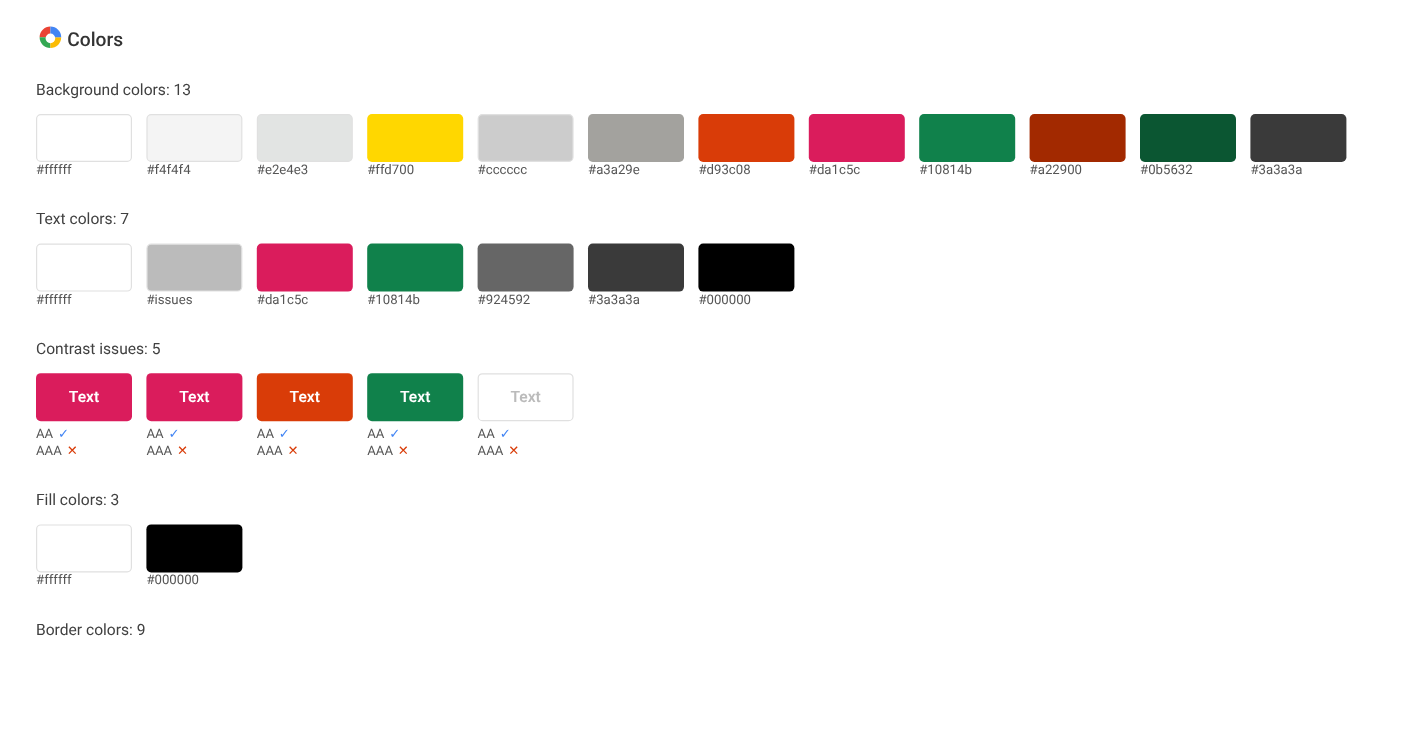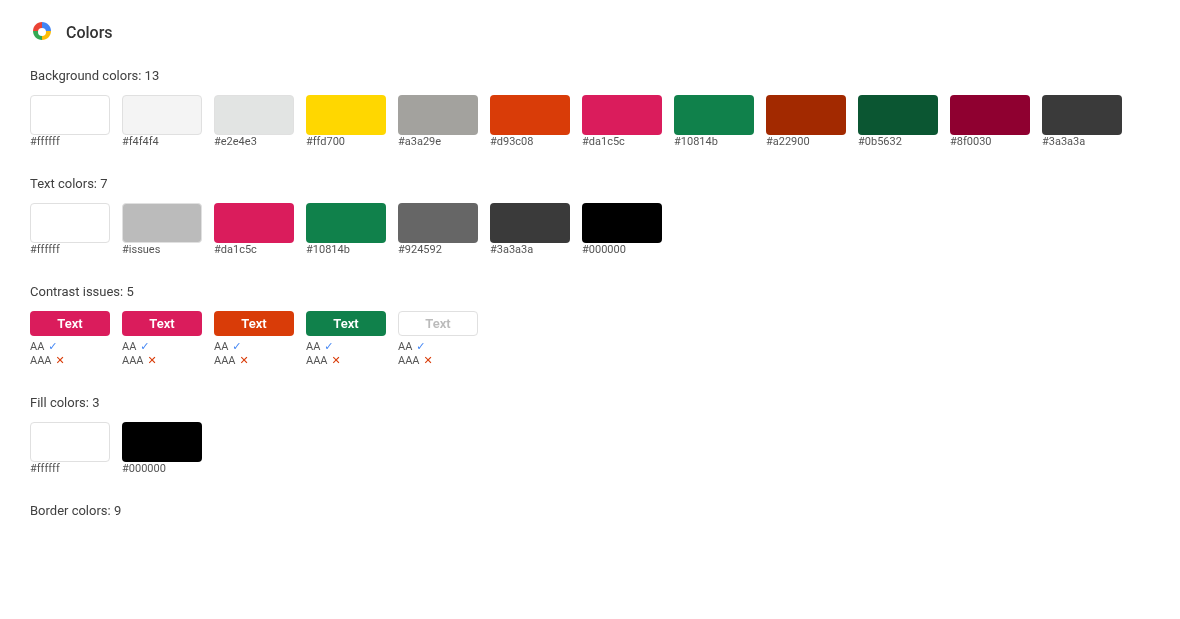--- a/index.html
+++ b/index.html
@@ -6,21 +6,21 @@
     body {
       font-family: -apple-system, BlinkMacSystemFont, 'Segoe UI', Roboto, sans-serif;
       background: #fff;
       color: #333;
       padding: 20px 30px;
       font-size: 13px;
     }
     .app-header {
       display: flex;
       align-items: center;
-      gap: 12px;
+      gap: 2px;
       margin-bottom: 24px;
       text-align: right;
     }
     .app-title {
       font-size: 16px;
       font-weight: 500;
       color: #333;
     }
     .google-icon {
       width: 24px;
@@ -59,21 +59,21 @@
     }
     
     .contrast-item {
       display: flex;
       flex-direction: column;
       align-items: flex-start;
       gap: 4px;
     }
     .contrast-swatch {
       width: 80px;
-      height: 25px;
+      height: 40px;
       border-radius: 4px;
       display: flex;
       align-items: center;
       justify-content: center;
       font-size: 13px;
       font-weight: 600;
       border: 1px solid #e0e0e0;
     }
     .contrast-info {
       font-size: 11px;
@@ -126,20 +126,24 @@
       </div>
       <div class="color-item">
         <div class="color-swatch" style="background-color: rgb(226, 228, 227); border: 1px solid rgb(224, 224, 224);"></div>
         <div class="color-label">#e2e4e3</div>
       </div>
       <div class="color-item">
         <div class="color-swatch" style="background-color: rgb(255, 215, 0); border: none;"></div>
         <div class="color-label">#ffd700</div>
       </div>
       <div class="color-item">
+        <div class="color-swatch" style="background-color: rgb(204, 204, 204); border: 1px solid rgb(224, 224, 224);"></div>
+        <div class="color-label">#cccccc</div>
+      </div>
+      <div class="color-item">
         <div class="color-swatch" style="background-color: rgb(163, 162, 158); border: none;"></div>
         <div class="color-label">#a3a29e</div>
       </div>
       <div class="color-item">
         <div class="color-swatch" style="background-color: rgb(217, 60, 8); border: none;"></div>
         <div class="color-label">#d93c08</div>
       </div>
       <div class="color-item">
         <div class="color-swatch" style="background-color: rgb(218, 28, 92); border: none;"></div>
         <div class="color-label">#da1c5c</div>
@@ -150,24 +154,20 @@
       </div>
       <div class="color-item">
         <div class="color-swatch" style="background-color: rgb(162, 41, 0); border: none;"></div>
         <div class="color-label">#a22900</div>
       </div>
       <div class="color-item">
         <div class="color-swatch" style="background-color: rgb(11, 86, 50); border: none;"></div>
         <div class="color-label">#0b5632</div>
       </div>
       <div class="color-item">
-        <div class="color-swatch" style="background-color: rgb(143, 0, 48); border: none;"></div>
-        <div class="color-label">#8f0030</div>
-      </div>
-      <div class="color-item">
         <div class="color-swatch" style="background-color: rgb(58, 58, 58); border: none;"></div>
         <div class="color-label">#3a3a3a</div>
       </div>
     </div>
 </div>
 
 <div class="section">
   <div class="section-title">Text colors: 7</div>
   <div class="color-row" id="text-colors-row">
       <div class="color-item">

